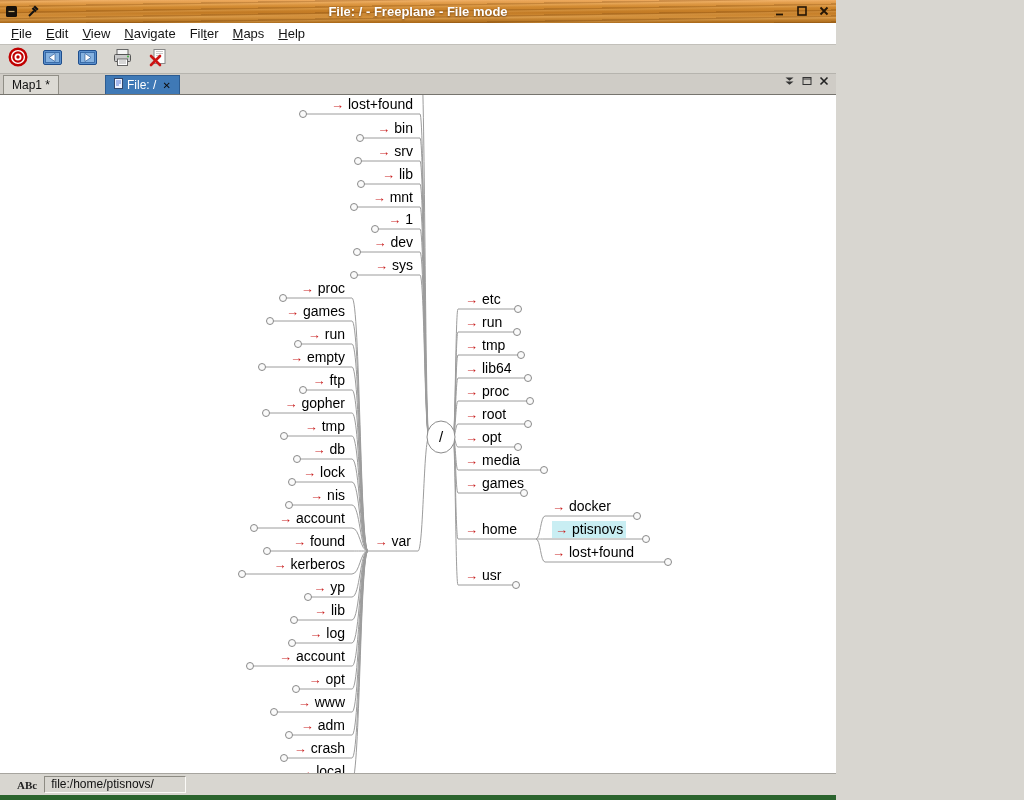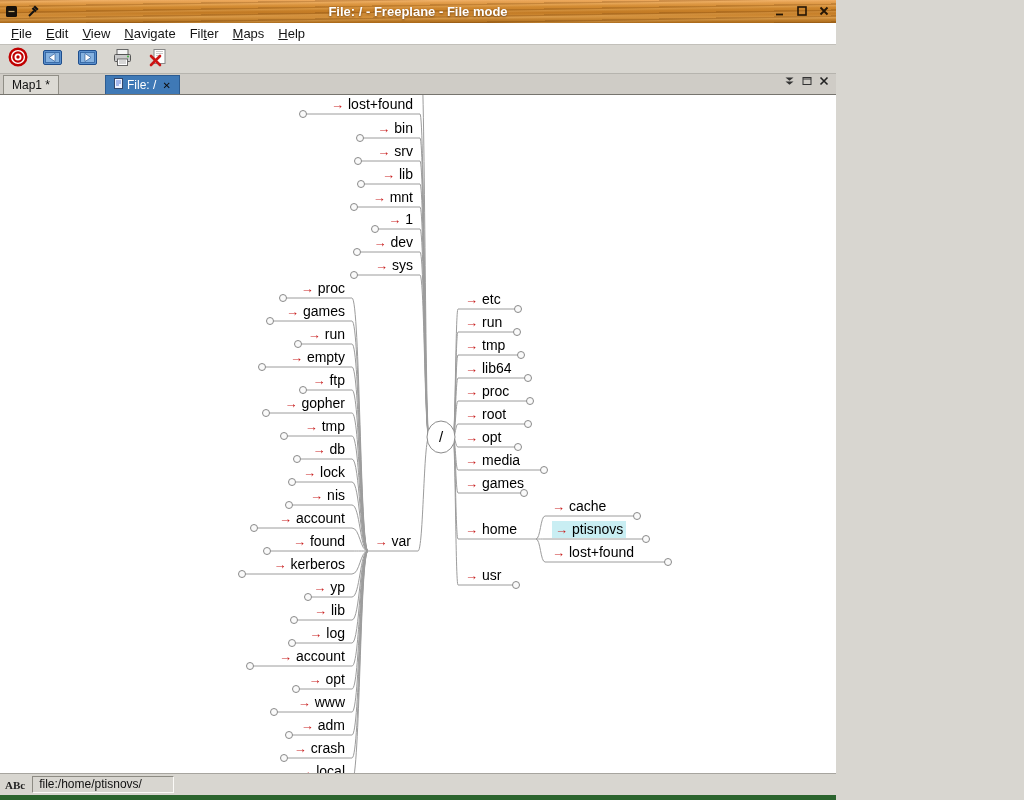--- a/index.html
+++ b/index.html
@@ -41,21 +41,21 @@
 .mm-node.left{justify-content:flex-end;padding-right:7px;}
 .mm-node.right{justify-content:flex-start;padding-left:7px;}
 .mm-node .content{display:inline-flex;align-items:baseline;line-height:16px;white-space:nowrap;}
 .mm-node .content.hl{padding:0 3px;}
 .arrow{font-size:13px;font-weight:bold;margin-right:4px;}
 .mm-root{position:absolute;width:30px;height:22px;text-align:center;line-height:22px;font-size:15px;color:#000;}
 circle.fold{fill:#fafafa;stroke:#8a8a8a;stroke-width:1;}
 
 
 .statusbar{height:22px;flex:0 0 22px;background:#d8d6d0;border-top:1px solid #a7a59f;display:flex;align-items:center;padding:0 5px;gap:7px;}
-.abc{font-size:11px;font-weight:bold;color:#222;font-family:"Liberation Serif",serif;}
+.abc{font-size:11px;font-weight:bold;color:#222;font-family:"Liberation Serif",serif;margin-left:12px;}
 .sfield{font-size:12px;color:#111;border:1px solid;border-color:#8d8b83 #fbfaf7 #fbfaf7 #8d8b83;padding:1px 6px 2px;min-width:142px;height:17px;line-height:13px;}
 
 
 .taskstrip{height:5px;flex:0 0 5px;background:#2b642e;}
 </style>
 </head>
 <body>
 
 <div class="window">
 
@@ -519,21 +519,21 @@
         </div>
         <div class="mm-node right" style="left: 458px; width: 58px; top: 471px;">
           <span class="content">
             <span class="arrow" style="color: rgb(200, 30, 30);">→</span>
             <span class="lbl">usr</span>
           </span>
         </div>
         <div class="mm-node right" style="left: 545px; width: 92px; top: 402px;">
           <span class="content">
             <span class="arrow" style="color: rgb(200, 30, 30);">→</span>
-            <span class="lbl">cache</span>
+            <span class="lbl">docker</span>
           </span>
         </div>
         <div class="mm-node right" style="left: 545px; width: 101px; top: 425px;">
           <span class="content hl" style="background: rgb(201, 238, 243);">
             <span class="arrow" style="color: rgb(200, 30, 30);">→</span>
             <span class="lbl">ptisnovs</span>
           </span>
         </div>
         <div class="mm-node right" style="left: 545px; width: 123px; top: 448px;">
           <span class="content">

